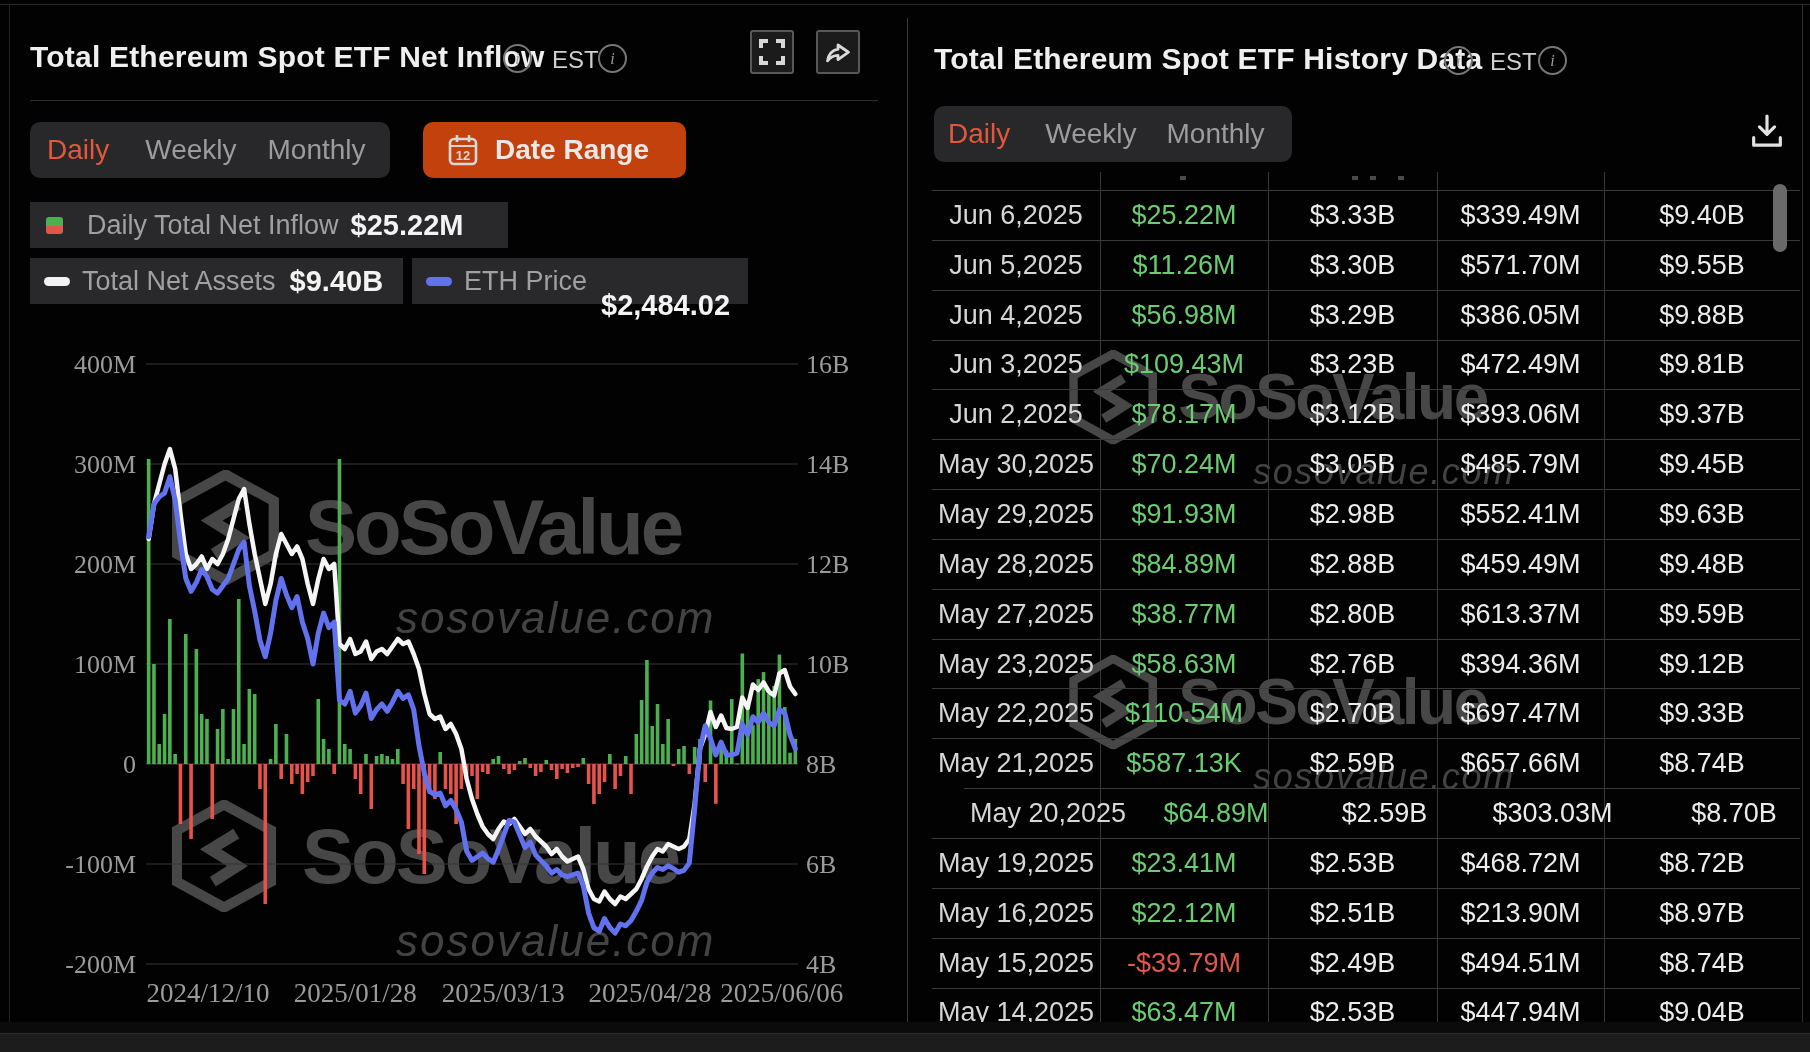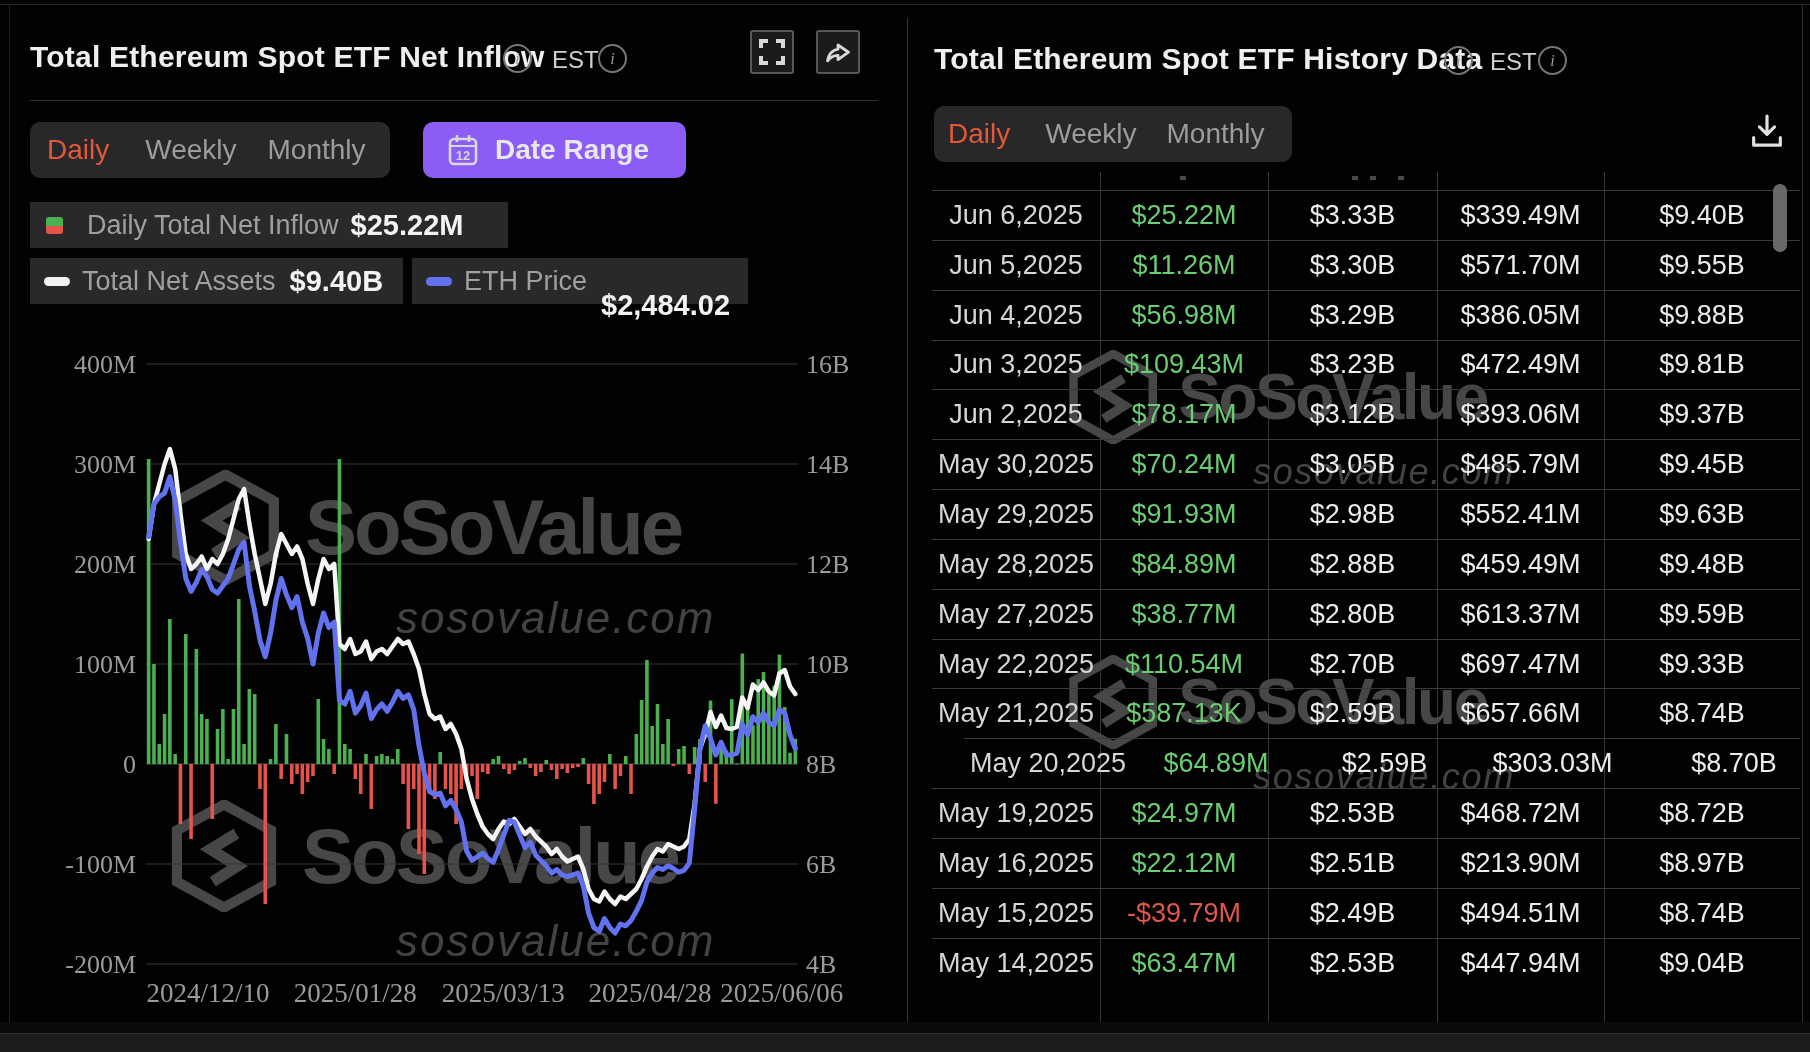--- a/index.html
+++ b/index.html
@@ -14,21 +14,21 @@
   .info{position:absolute;width:25px;height:25px;border:2px solid #767676;border-radius:50%;
         color:#9a9a9a;font-size:16px;line-height:25px;text-align:center;
         font-family:"Liberation Serif",serif;font-style:italic;}
   
   .icon-btn{position:absolute;width:44px;height:44px;background:#1b1b1b;border:2px solid #585858;
             border-radius:3px;display:flex;align-items:center;justify-content:center;box-sizing:border-box;}
   
   .tabgroup{position:absolute;background:#28282a;border-radius:10px;display:flex;align-items:center;}
   .tab{font-size:28px;color:#9c9c9c;cursor:pointer;}
   .tab.active{color:#e2583b;}
-  .daterange{position:absolute;background:#8b5cf6;border-radius:10px;display:flex;align-items:center;
+  .daterange{position:absolute;background:#c2410c;border-radius:10px;display:flex;align-items:center;
              gap:16px;padding-left:24px;box-sizing:border-box;}
   .daterange span{font-size:28px;font-weight:700;color:#e8e8e8;}
   
   .chip{position:absolute;background:#29292b;border-radius:0;display:flex;align-items:center;height:46px;box-sizing:border-box;}
   .chip .lbl{font-size:27px;color:#a0a0a0;white-space:nowrap;}
   .chip .val{font-size:29px;font-weight:700;color:#f3f3f3;white-space:nowrap;}
   .sq-icon{width:17px;height:17px;border-radius:3px;overflow:hidden;flex:0 0 auto;}
   .sq-icon .g{height:9px;background:#4caf50;}
   .sq-icon .r{height:8px;background:#e5534b;}
   .pill{width:26px;height:9px;border-radius:5px;flex:0 0 auto;}
@@ -391,20 +391,27 @@
         <div class="cell c-val">$9.48B</div>
       </div>
       <div class="trow" style="height: 48.85px;">
         <div class="cell c-date">May 27,2025</div>
         <div class="cell pos">$38.77M</div>
         <div class="cell c-val">$2.80B</div>
         <div class="cell c-val">$613.37M</div>
         <div class="cell c-val">$9.59B</div>
       </div>
       <div class="trow" style="height: 48.85px;">
+        <div class="cell c-date">May 23,2025</div>
+        <div class="cell pos">$58.63M</div>
+        <div class="cell c-val">$2.76B</div>
+        <div class="cell c-val">$394.36M</div>
+        <div class="cell c-val">$9.12B</div>
+      </div>
+      <div class="trow" style="height: 48.85px;">
         <div class="cell c-date">May 22,2025</div>
         <div class="cell pos">$110.54M</div>
         <div class="cell c-val">$2.70B</div>
         <div class="cell c-val">$697.47M</div>
         <div class="cell c-val">$9.33B</div>
       </div>
       <div class="trow" style="height: 48.85px;">
         <div class="cell c-date">May 21,2025</div>
         <div class="cell pos">$587.13K</div>
         <div class="cell c-val">$2.59B</div>
@@ -413,21 +420,21 @@
       </div>
       <div class="trow" style="height: 48.85px; margin-left: 32px;">
         <div class="cell c-date">May 20,2025</div>
         <div class="cell pos">$64.89M</div>
         <div class="cell c-val">$2.59B</div>
         <div class="cell c-val">$303.03M</div>
         <div class="cell c-val">$8.70B</div>
       </div>
       <div class="trow" style="height: 48.85px;">
         <div class="cell c-date">May 19,2025</div>
-        <div class="cell pos">$24.97M</div>
+        <div class="cell pos">$23.41M</div>
         <div class="cell c-val">$2.53B</div>
         <div class="cell c-val">$468.72M</div>
         <div class="cell c-val">$8.72B</div>
       </div>
       <div class="trow" style="height: 48.85px;">
         <div class="cell c-date">May 16,2025</div>
         <div class="cell pos">$22.12M</div>
         <div class="cell c-val">$2.51B</div>
         <div class="cell c-val">$213.90M</div>
         <div class="cell c-val">$8.97B</div>

